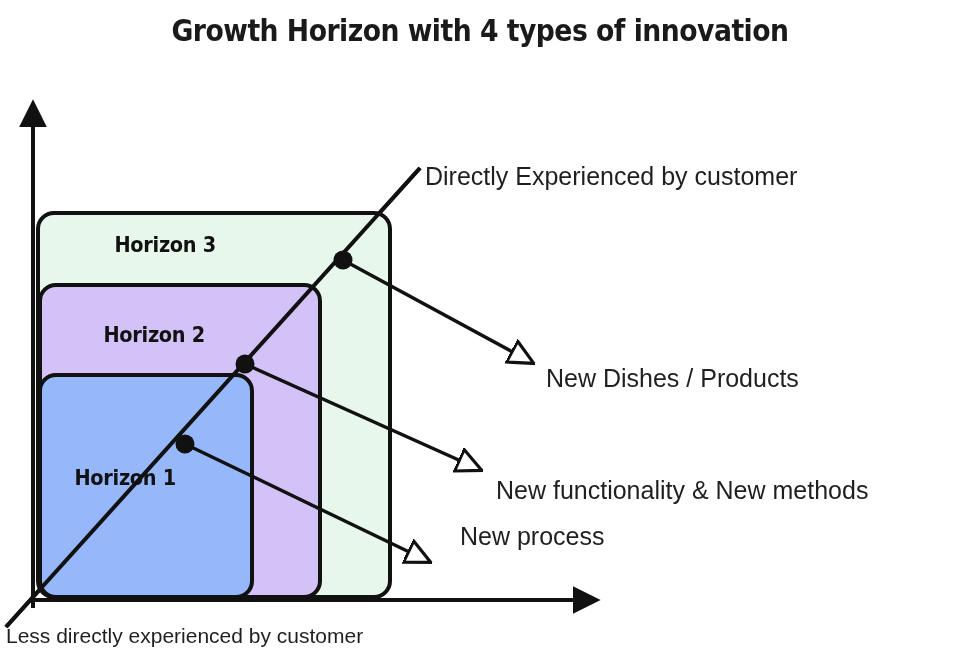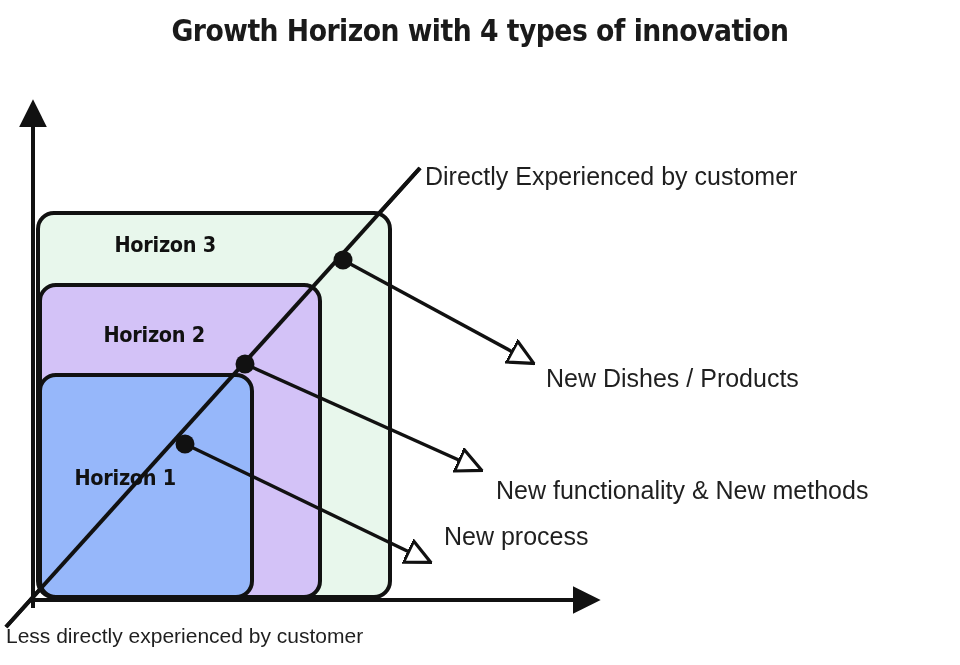--- a/index.html
+++ b/index.html
@@ -111,20 +111,20 @@
 
   <div id="horizon-labels">
       <div class="horizon-label" style="left: 110px; top: 233px;">Horizon 3</div>
       <div class="horizon-label" style="left: 99px; top: 323px;">Horizon 2</div>
       <div class="horizon-label" style="left: 70px; top: 466px;">Horizon 1</div>
     </div>
 
   <div id="callout-labels">
       <div class="callout-label" style="left: 546px; top: 353px; margin-top: 11px;">New Dishes / Products</div>
       <div class="callout-label" style="left: 496px; top: 476px;">New functionality &amp; New methods</div>
-      <div class="callout-label" style="left: 444px; top: 522px;">New process</div>
+      <div class="callout-label" style="left: 460px; top: 522px;">New process</div>
     </div>
 
   <div class="callout-label" id="top-caption" style="left:425px; top:162px;">Directly Experienced by customer</div>
 
   <div id="axis-caption">Less directly experienced by customer</div>
 
 </div>
 
 </body></html>

